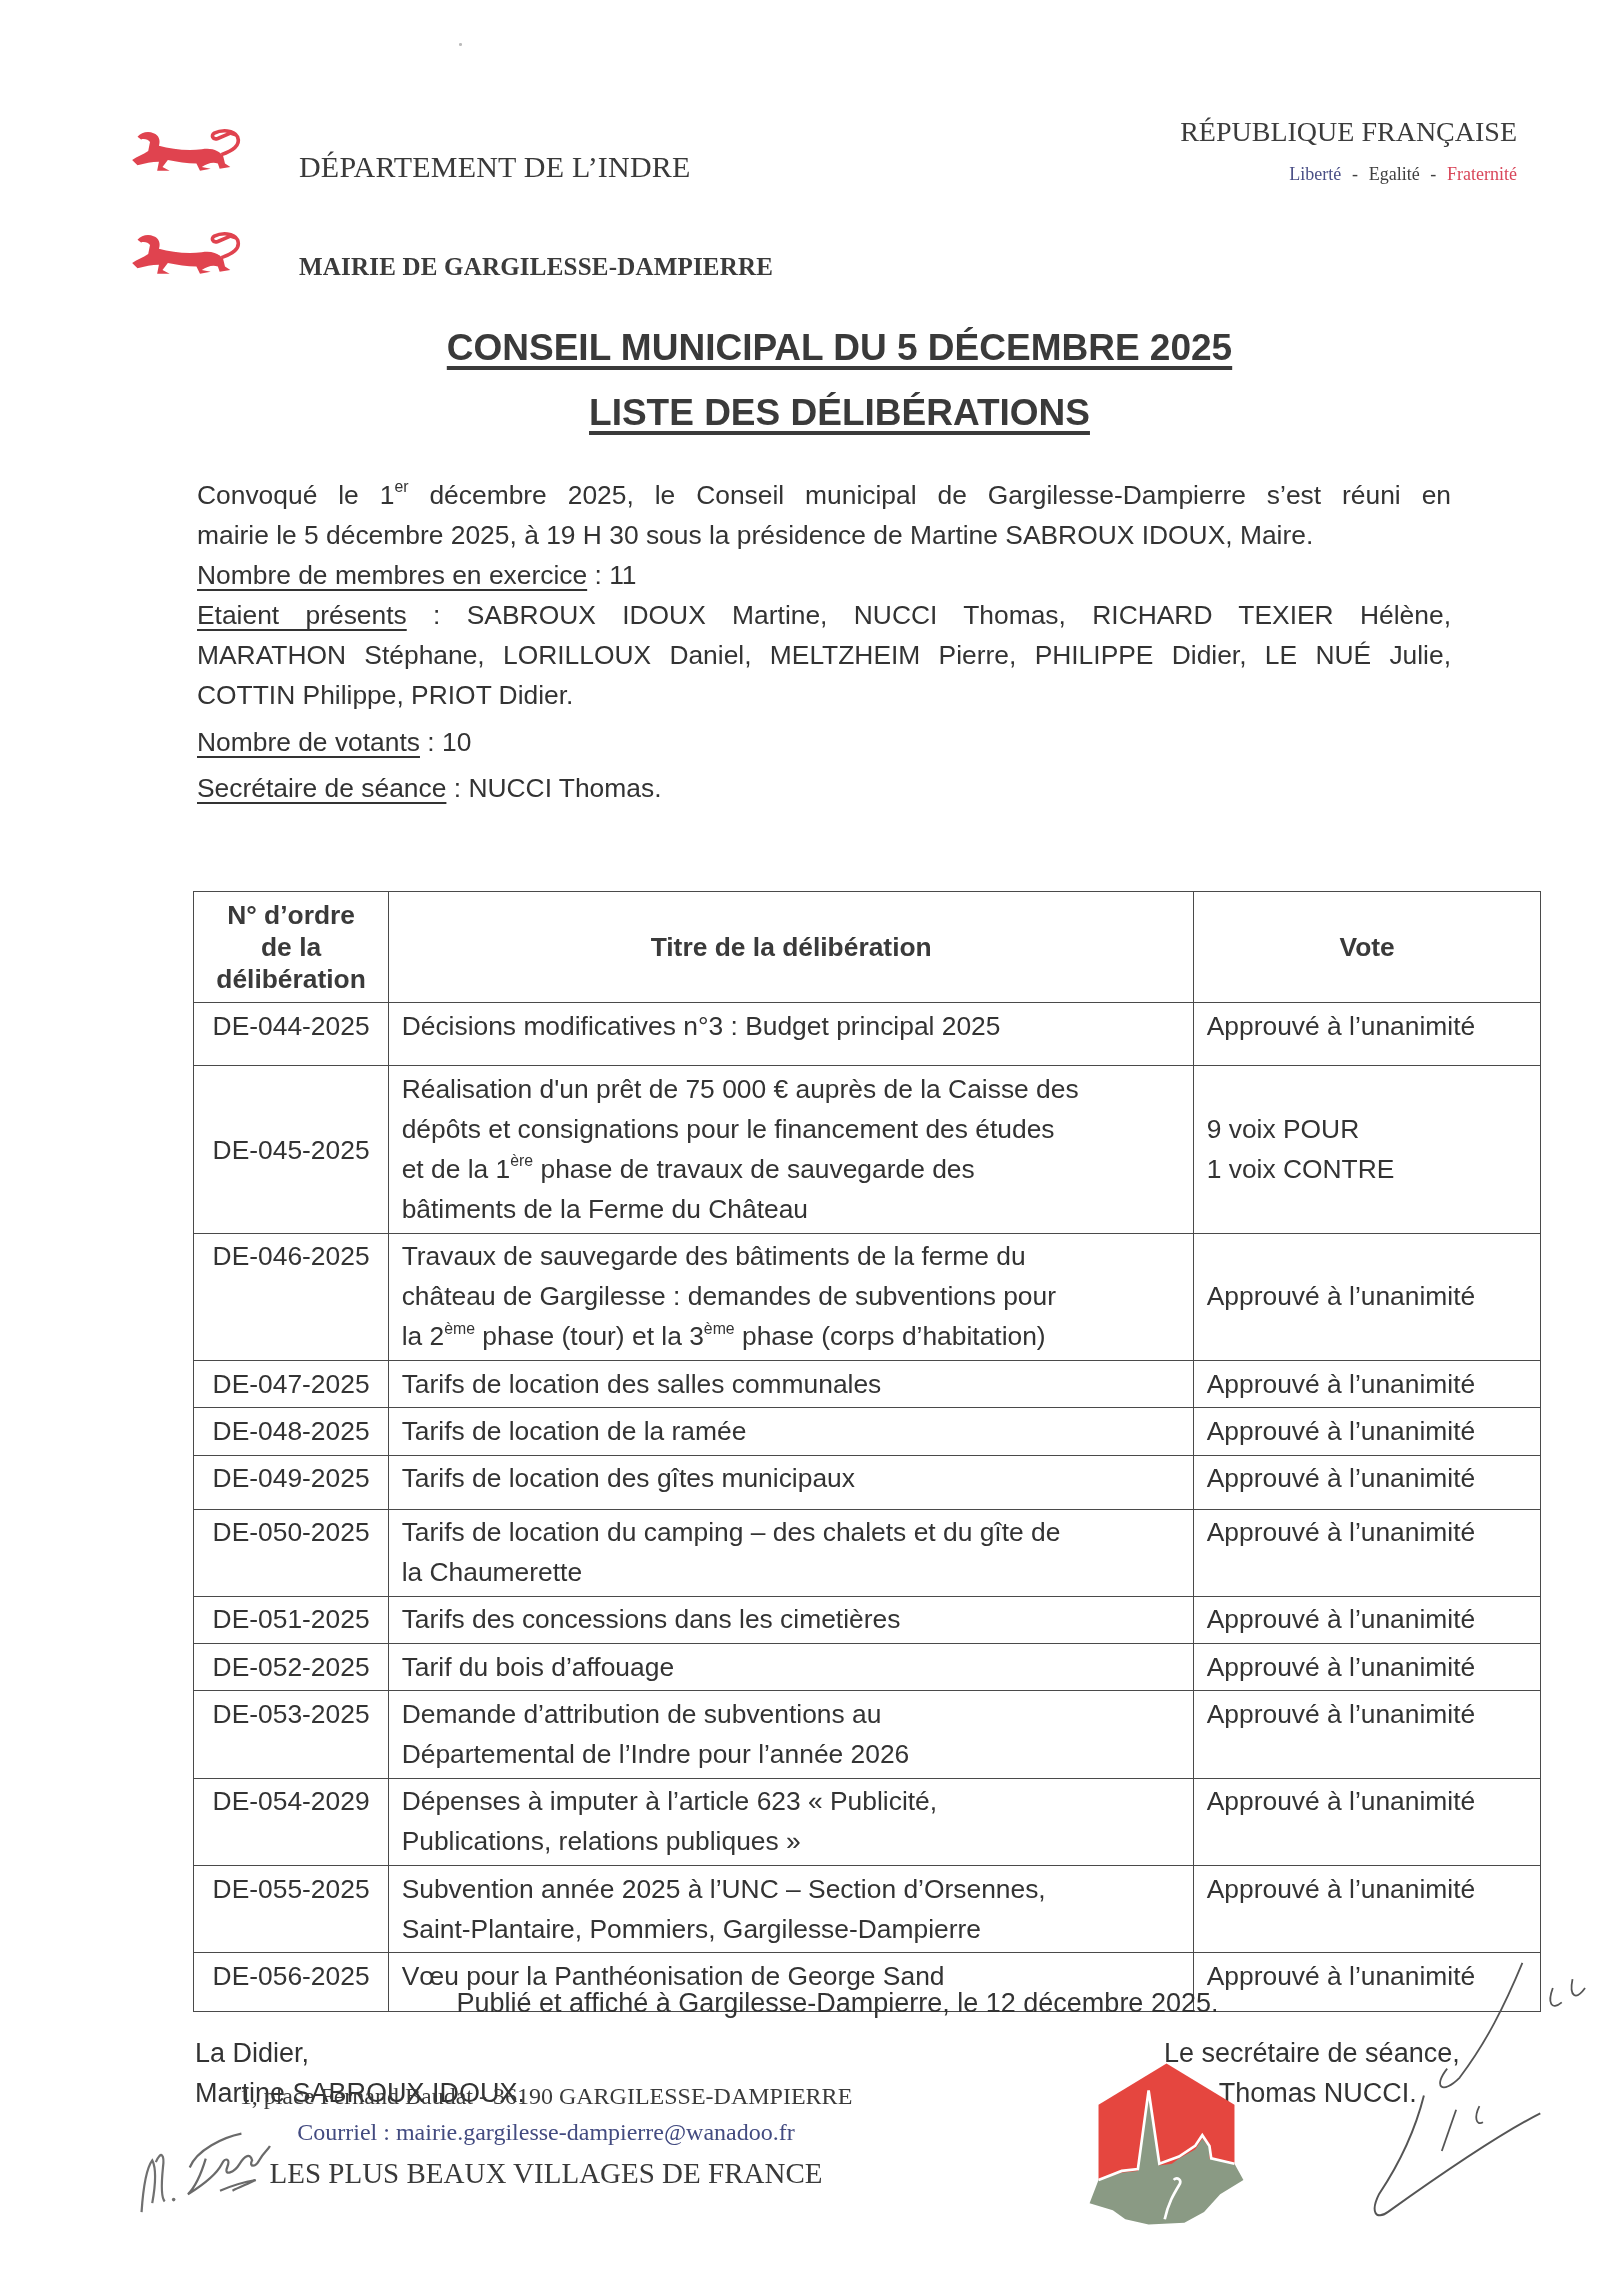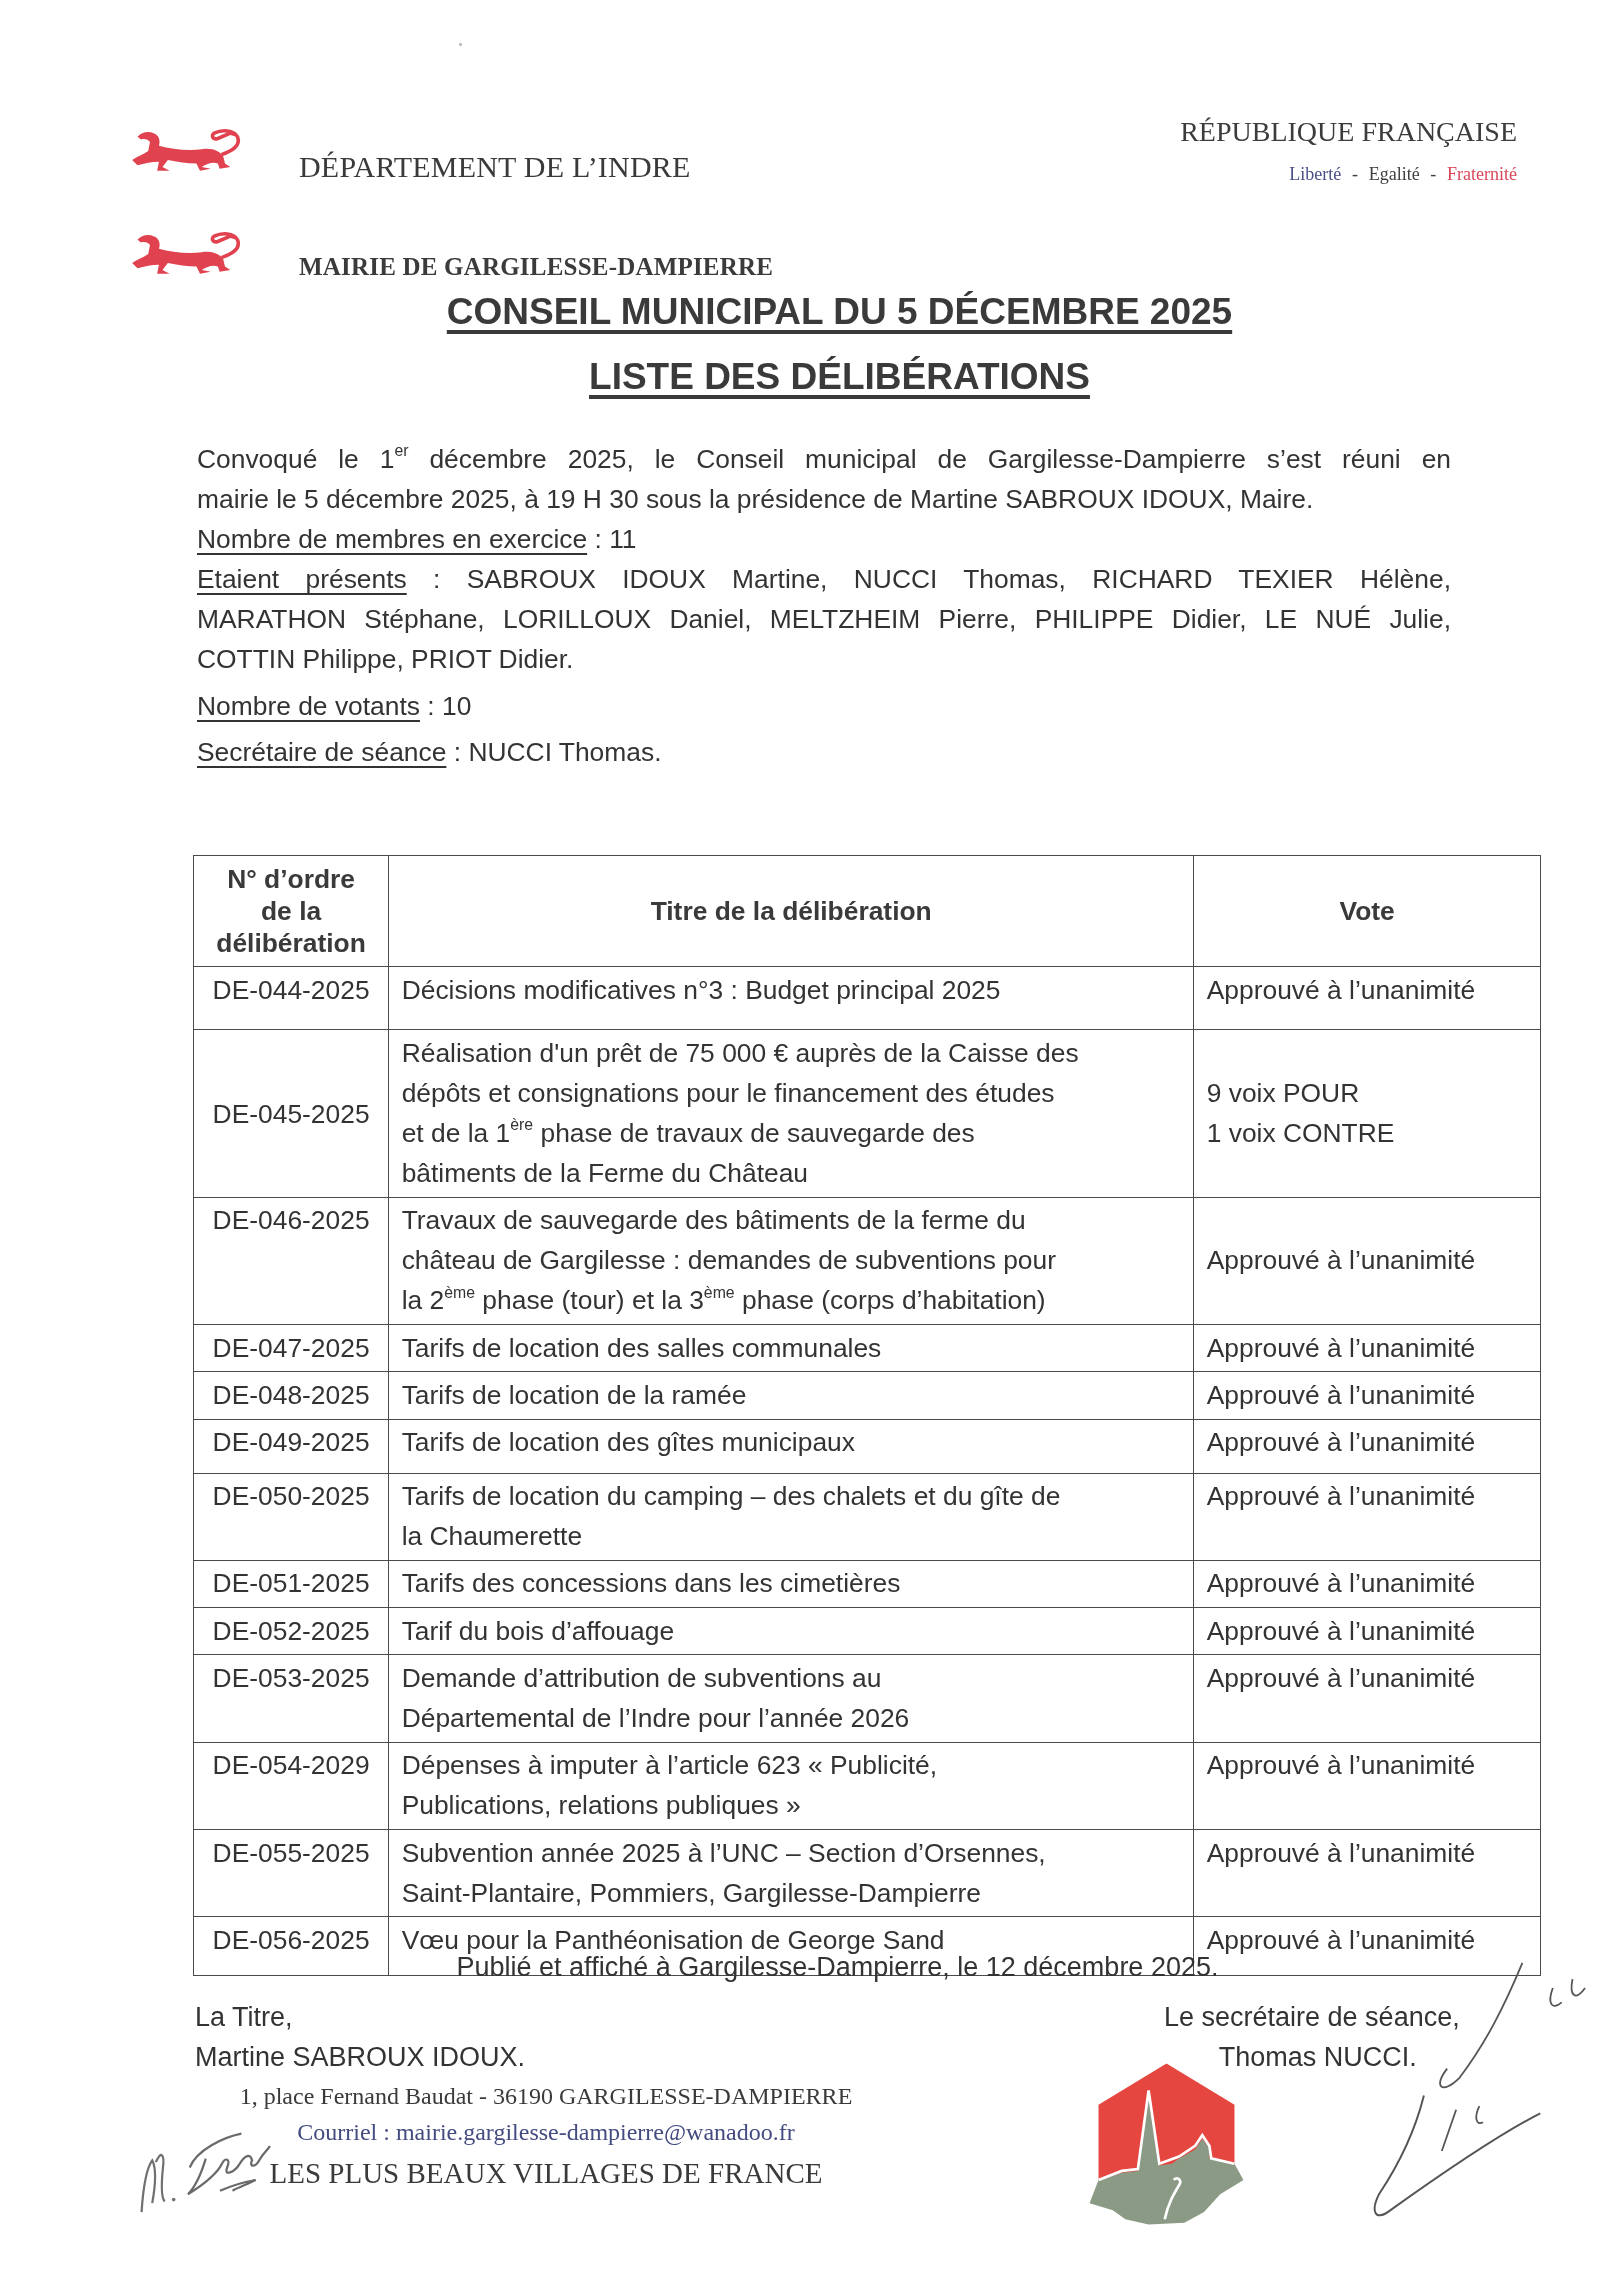--- a/index.html
+++ b/index.html
@@ -1,18 +1,18 @@
 <!DOCTYPE html>
 <html style="font-size:14.3px"><head>
 <meta charset="utf-8">
 <style>
   html, body { margin: 0; padding: 0; background: #ffffff; }
   body { width: 1621px; height: 2293px; position: relative; overflow: hidden; color: #2e2e2e; }
   .serif { font-family: "Liberation Serif", "DejaVu Serif", serif; }
-  .sans { font-family: "Liberation Sans", "DejaVu Sans", sans-serif; }
+  .sans { font-family: "Liberation Sans", "DejaVu Sans", sans-serif; margin-top: 36px; }
 
   .lion { position: absolute; width: 125px; height: 54px; }
   #lion1 { left: 125px; top: 124px; }
   #lion2 { left: 125px; top: 227px; }
 
   #dept { position: absolute; left: 299px; top: 150px; font-size: 30px; letter-spacing: 0.2px; color: #3a3a3a; }
   #rep { position: absolute; right: 104px; top: 116px; text-align: right; }
   #rep .rep-title { font-size: 28px; color: #3c3c3c; }
   #rep .motto { font-size: 18px; margin-top: 16px; }
   #rep .motto span { display: inline-block; }
@@ -196,21 +196,21 @@
       <td class="num">DE-056-2025</td>
       <td class="title">Vœu pour la Panthéonisation de George Sand</td>
       <td class="vote">Approuvé à l’unanimité</td>
     </tr>
   </tbody>
 </table>
 
 <div id="published" class="sans">Publié et affiché à Gargilesse-Dampierre, le 12 décembre 2025.</div>
 
 <div id="maire-block" class="sans">
-  <div>La Titre,</div>
+  <div>La Didier,</div>
   <div>Martine SABROUX IDOUX.</div>
 </div>
 
 <div id="sec-block" class="sans">
   <div>Le secrétaire de séance,</div>
   <div>Thomas NUCCI.</div>
 </div>
 
 <div id="footer" class="serif">
   <div>1, place Fernand Baudat - 36190 GARGILESSE-DAMPIERRE</div>

